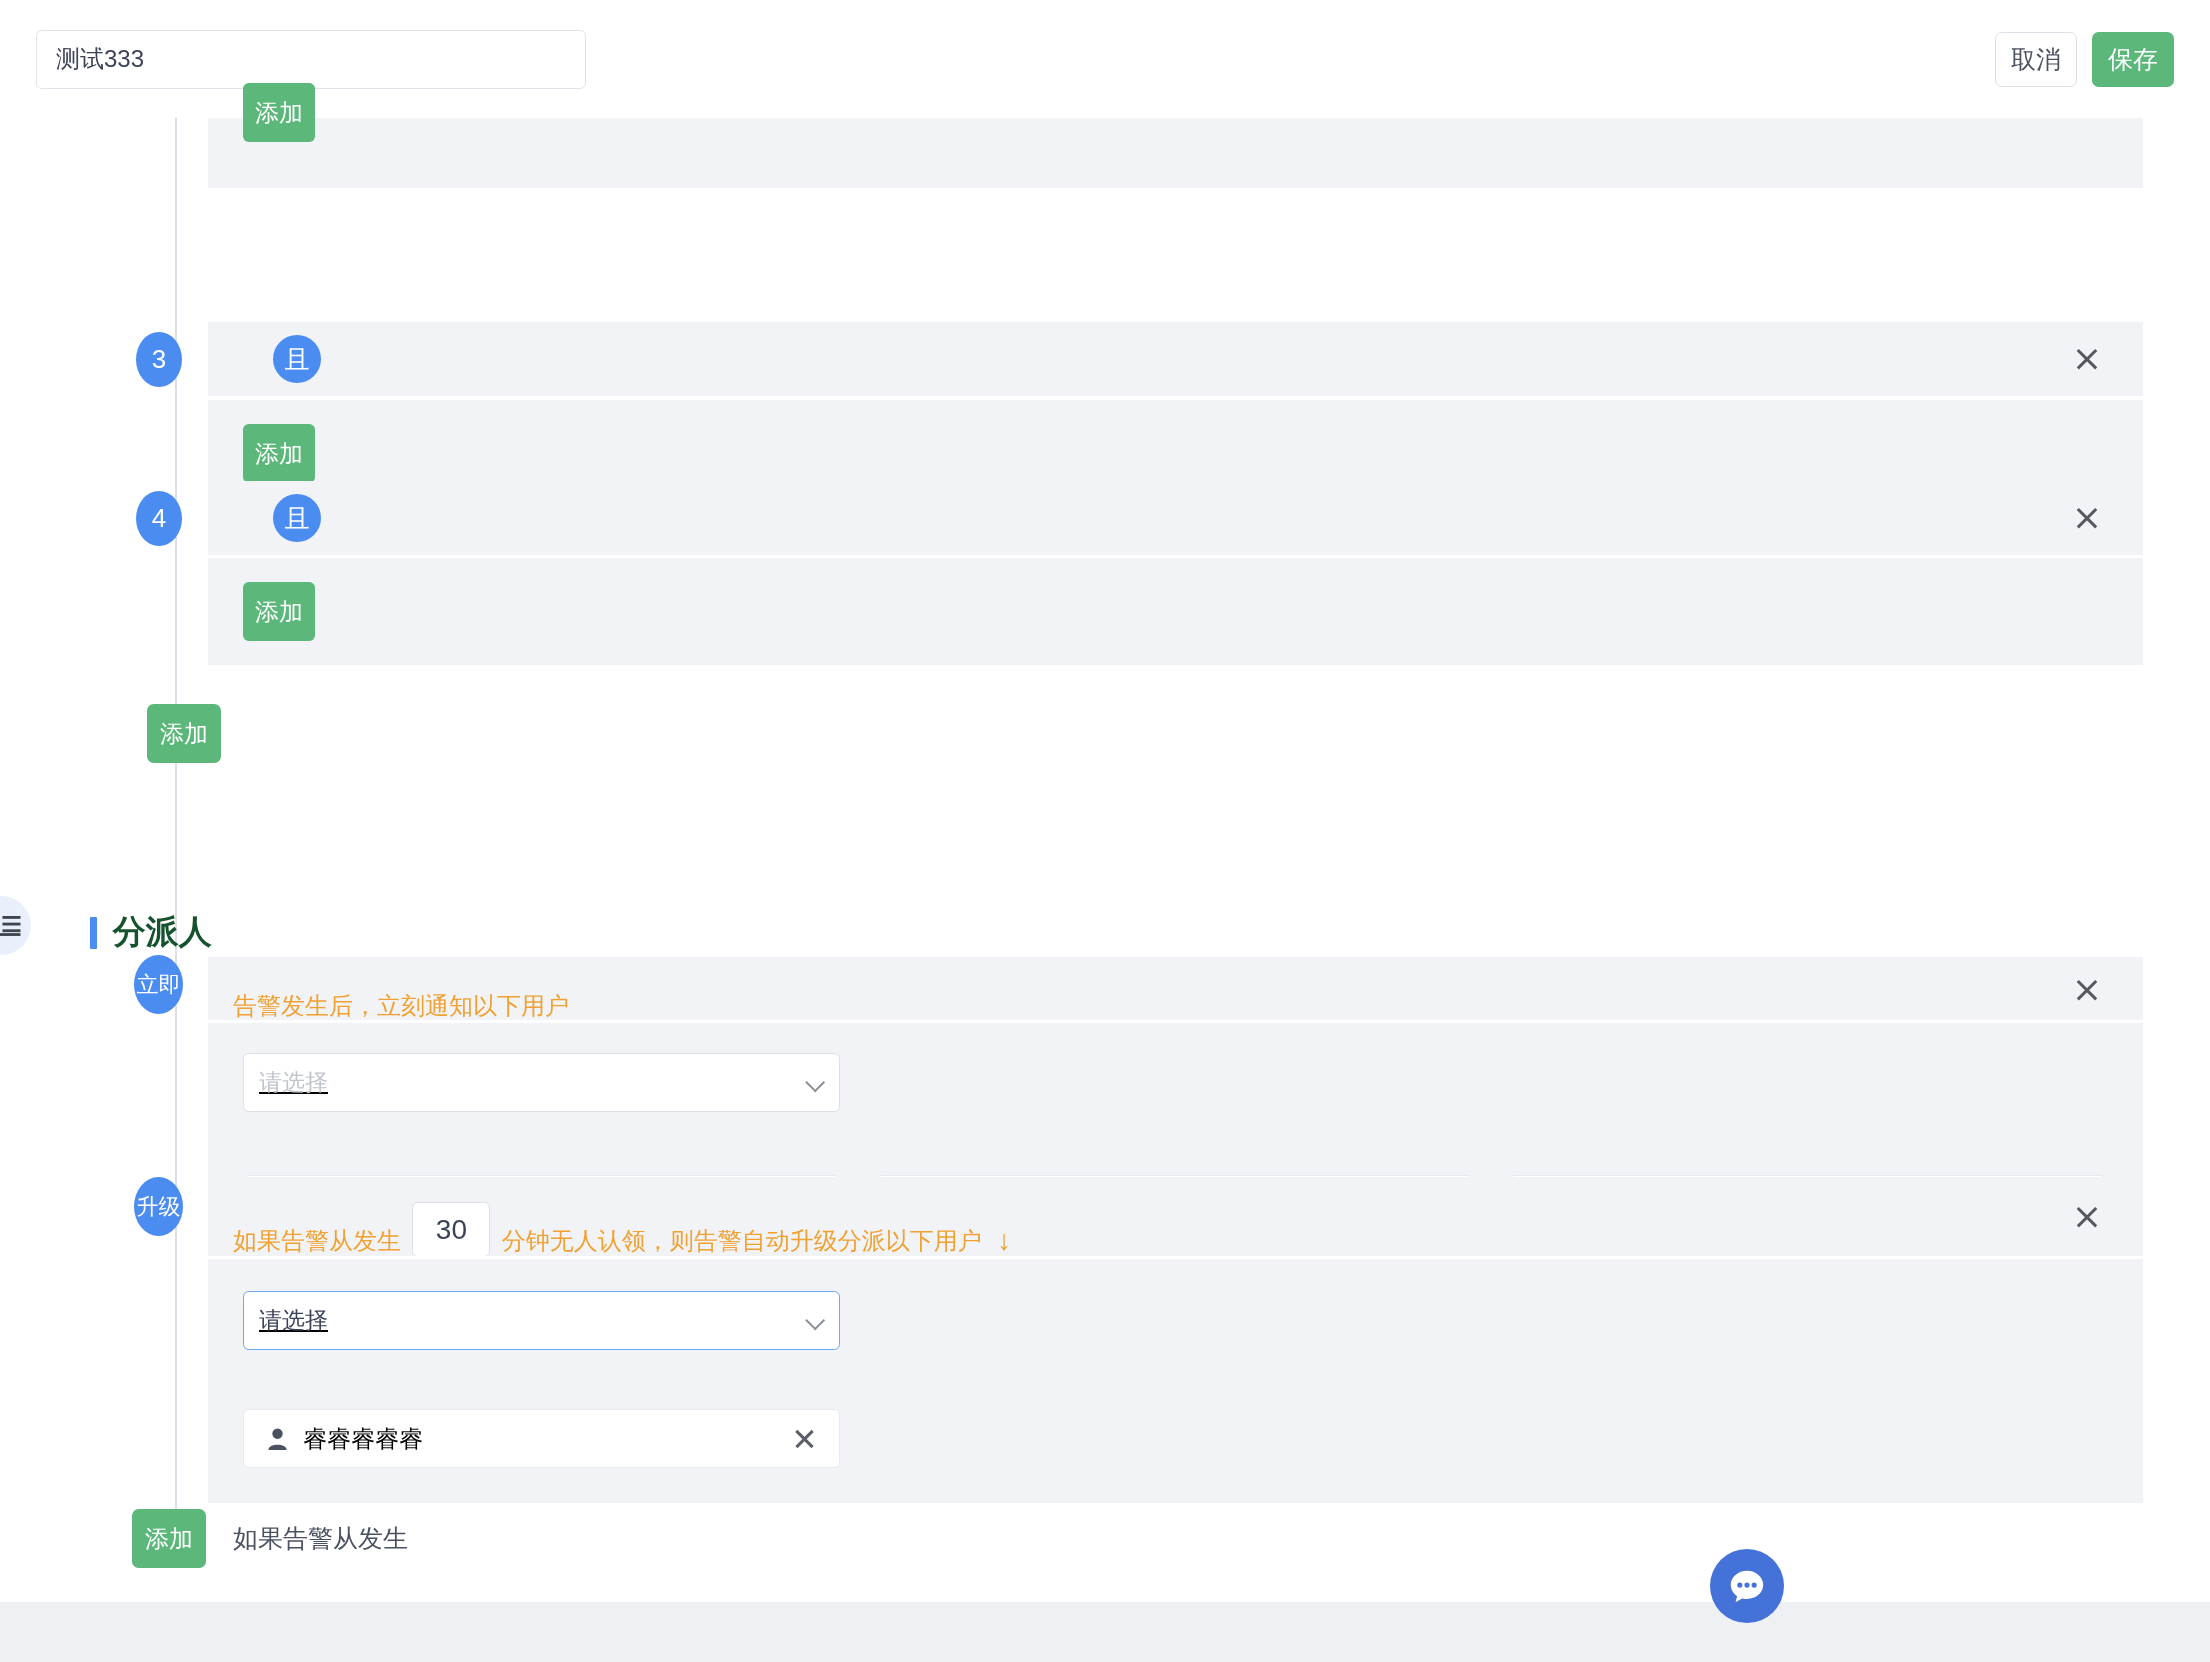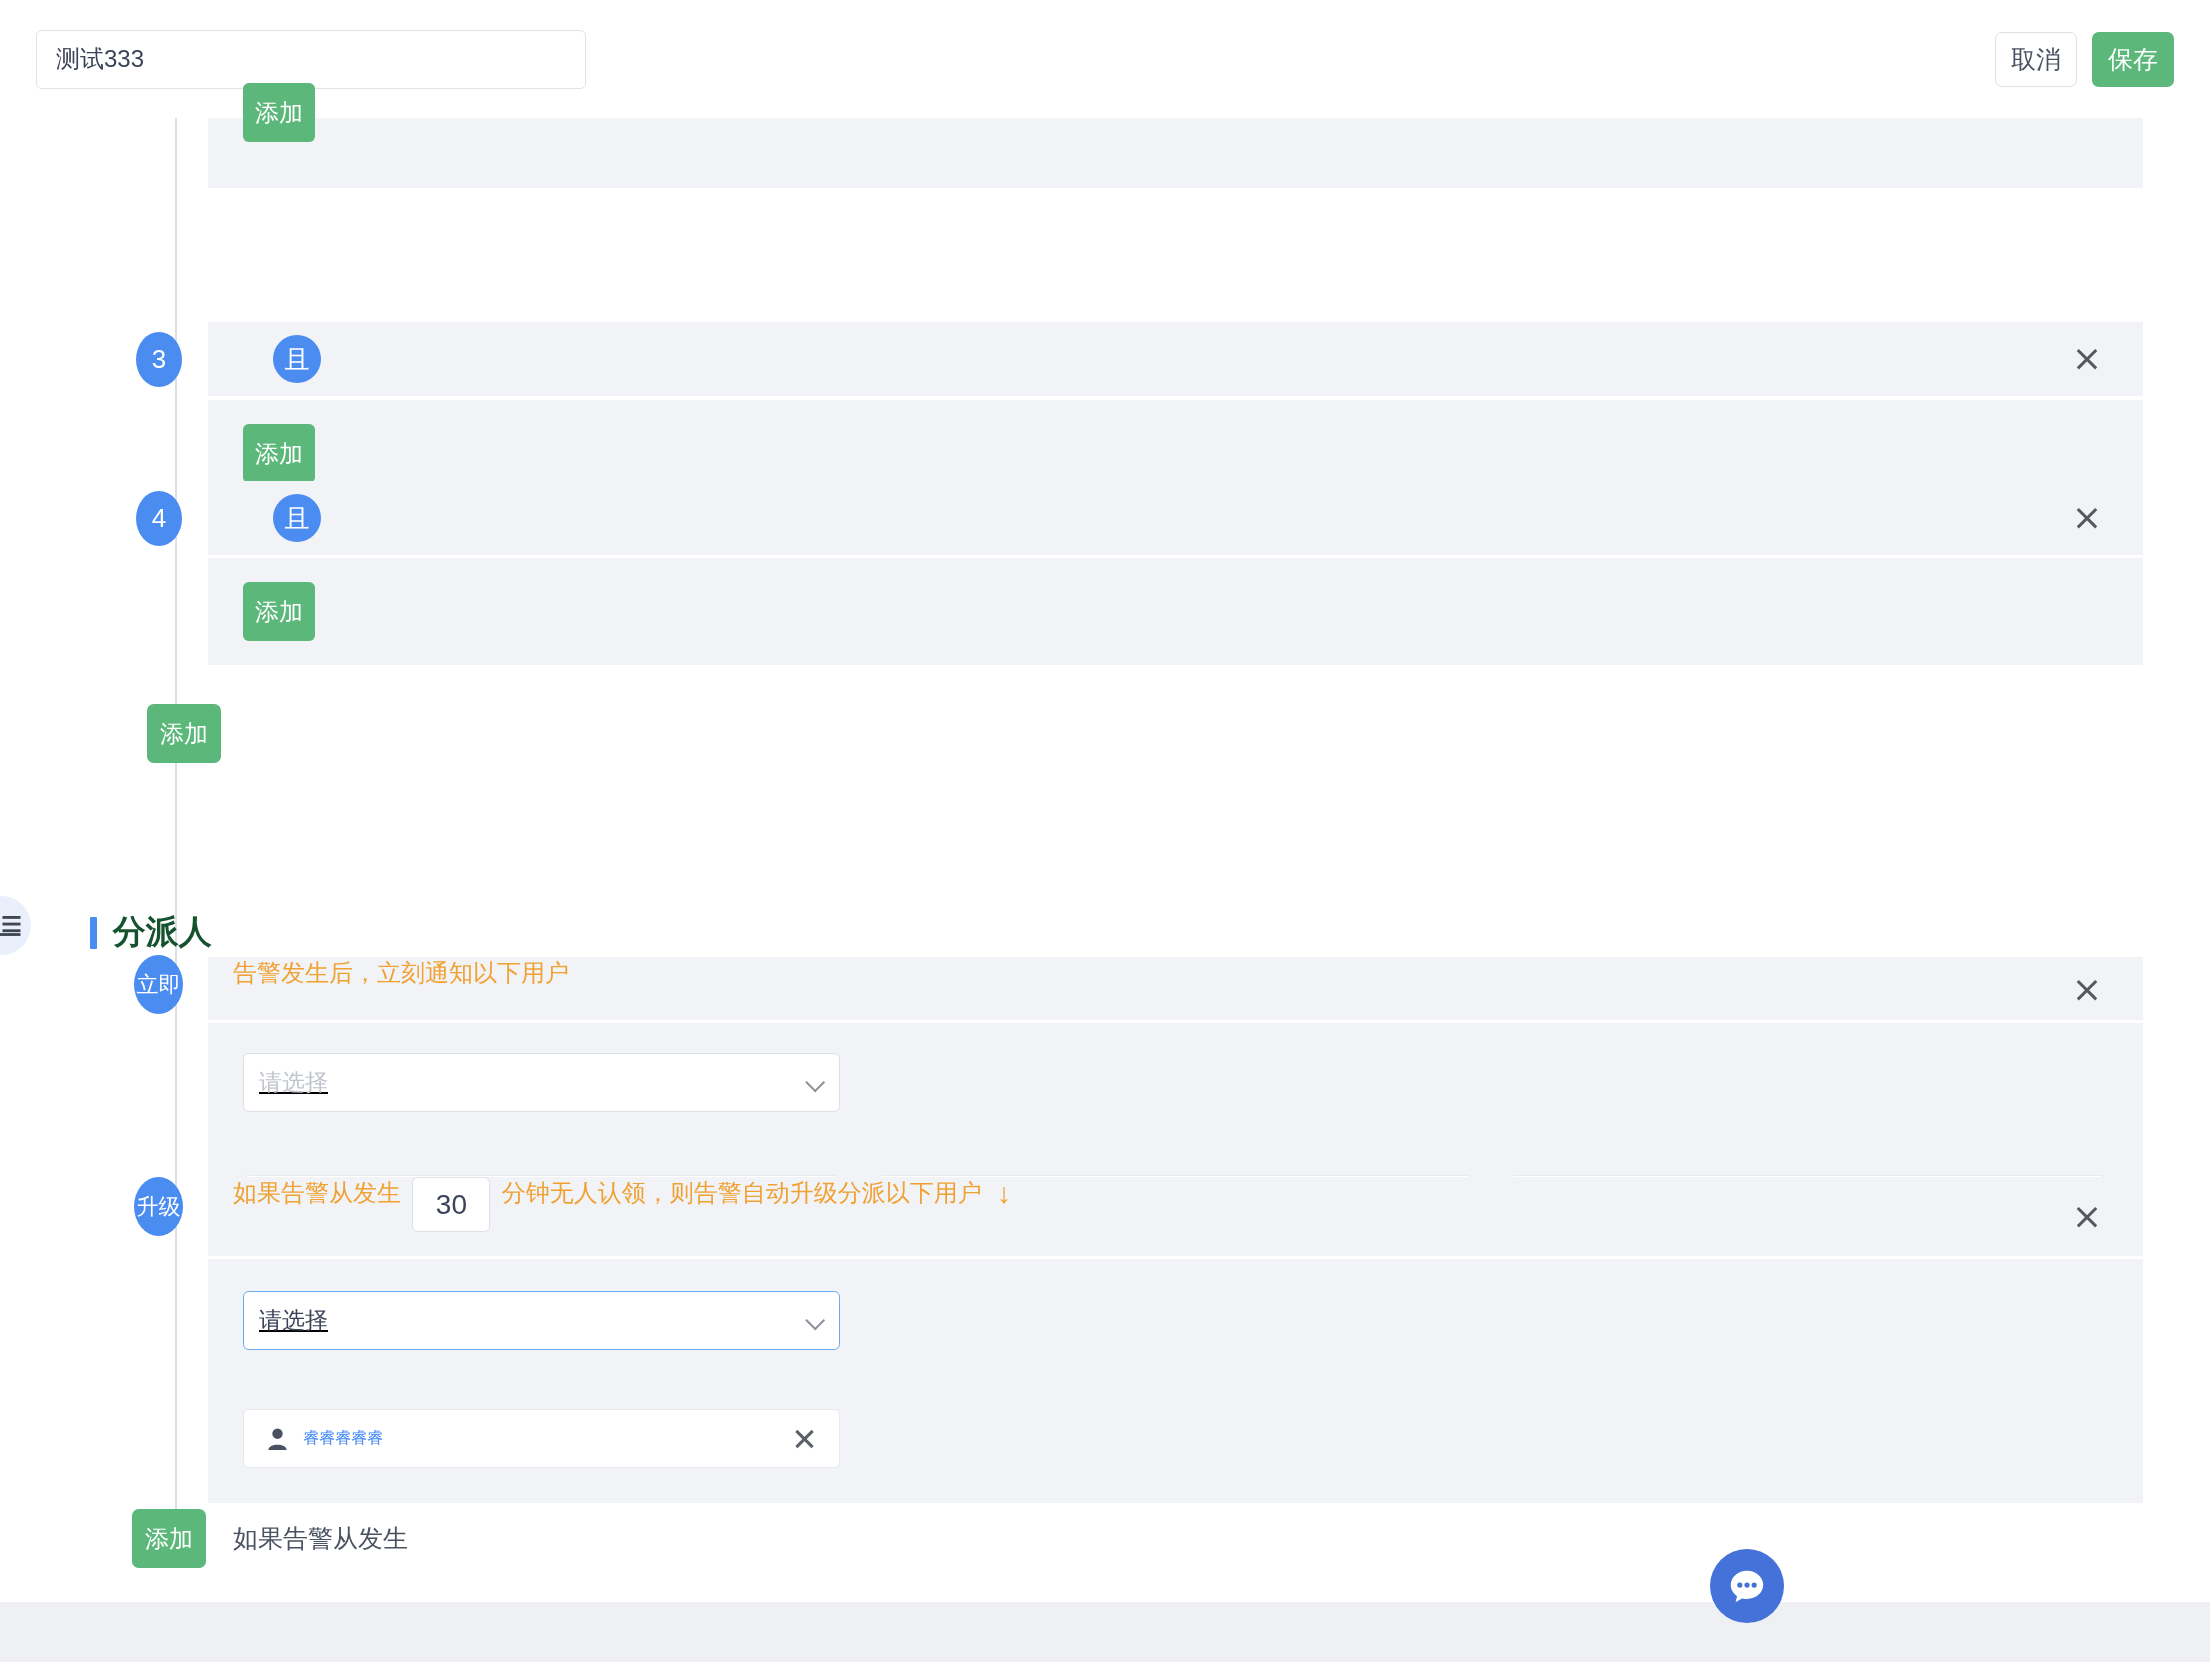--- a/index.html
+++ b/index.html
@@ -113,39 +113,39 @@
   
   .side-toggle {
     position: absolute; left: -28.5px; top: 778px; width: 59px; height: 59px;
     border-radius: 50%; background: #eaf0fb; display: flex;
     align-items: center; justify-content: center; cursor: pointer;
   }
   .side-toggle svg { margin-left: 11.4px; }
 
   
   .panel { position: absolute; left: 208px; width: 1935px; background: #f1f3f6; }
-  .panel-head { height: 65px; display: flex; align-items: flex-start; padding-left: 25px; position: relative; }
+  .panel-head { height: 65px; display: flex; align-items: flex-end; padding-left: 25px; position: relative; }
   .panel-text { font-size: 24px; color: #f0a132; white-space: nowrap; display: flex; align-items: center; gap: 0; }
   .panel-body { padding: 25px 0 25px 35px; text-decoration: underline; }
 
   .mins-input {
     width: 78px; height: 55px; border: 1px solid #dcdfe6; border-radius: 5.7px;
     background: #fff; color: #3c4257; font-size: 28px; text-align: center;
     margin: 0 11.4px; font-family: "Liberation Sans", "DejaVu Sans", sans-serif;
     outline: none;
   }
   .arrow-down { color: #f0a132; font-size: 28.5px; margin-left: 15px; }
 
   .chips { display: flex; gap: 36px; margin-top: 27px; }
   .chip {
     width: 597px; height: 59px; background: #fff; border: 1px solid #e6e9ee;
     border-radius: 5.7px; display: flex; align-items: center; padding: 0 21px;
     position: relative;
   }
-  .chip-label { font-size: 16px; color: #3b82f6; margin-left: 13.3px; white-space: nowrap; }
+  .chip-label { font-size: 24px; color: #000000; margin-left: 13.3px; white-space: nowrap; }
   .chip-close { position: absolute; right: 23px; top: 50%; transform: translateY(-50%);
     width: 23px; height: 23px; cursor: pointer; }
   .chip-close::before, .chip-close::after {
     content: ""; position: absolute; left: 0; top: 10.5px; width: 23px; height: 2.9px; background: #5a5f68;
   }
   .chip-close::before { transform: rotate(45deg); }
   .chip-close::after  { transform: rotate(-45deg); }
 
   .redact { display: inline-block; background: #a9aeb5; border-radius: 2.9px;
     vertical-align: middle; }

